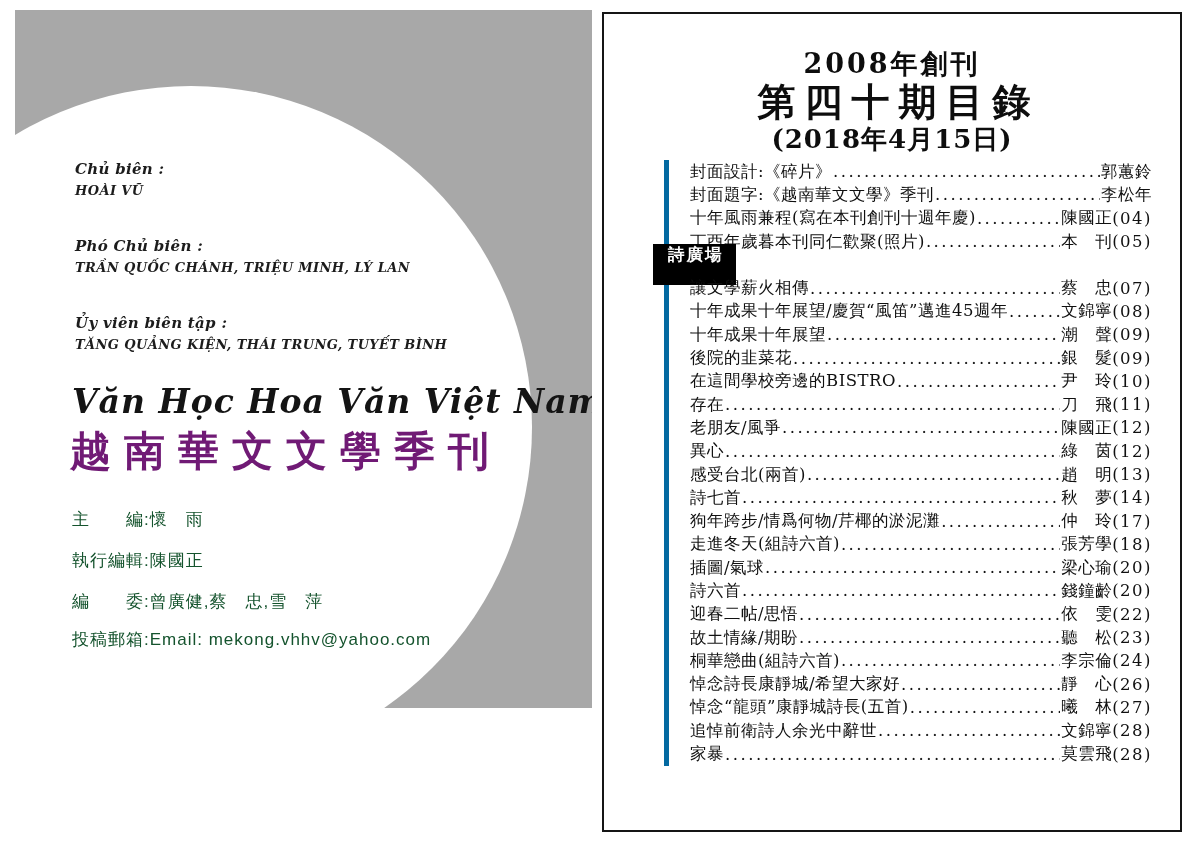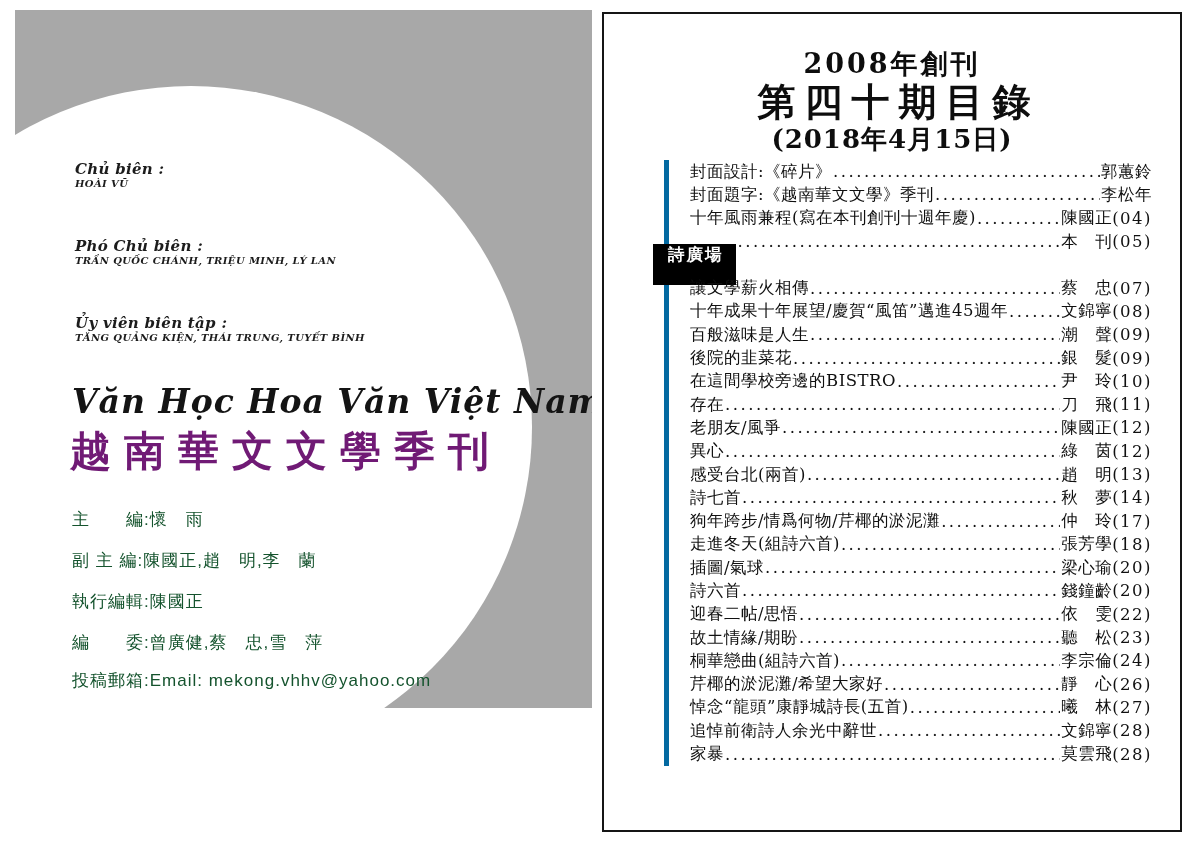--- a/index.html
+++ b/index.html
@@ -15,21 +15,21 @@
   }
   .white-circle{
     position:absolute;left:-165px;top:76px;width:682px;height:682px;
     background:#ffffff;border-radius:50%;
   }
   .vn-block{
     position:absolute;left:60px;
     font-family:"DejaVu Serif", serif;font-style:italic;color:#1c1c1c;
   }
   .vn-block .vn-label{font-size:15px;font-weight:600;letter-spacing:0.3px;}
-  .vn-block .vn-names{font-size:10px;font-weight:600;letter-spacing:0.4px;}
+  .vn-block .vn-names{font-size:13px;font-weight:600;margin-top:5px;letter-spacing:0.4px;}
   .blk-1{top:150px;}
   .blk-2{top:227px;}
   .blk-3{top:304px;}
 
   .vn-title{
     position:absolute;left:57px;top:372px;width:460px;
     font-family:"DejaVu Serif", serif;font-style:italic;font-weight:bold;
     font-size:33px;letter-spacing:1px;color:#141414;white-space:nowrap;
   }
   .cn-title{
@@ -100,21 +100,20 @@
   <div class="vn-block blk-3">
     <div class="vn-label">Ủy viên biên tập :</div>
     <div class="vn-names">TĂNG QUẢNG KIỆN, THÁI TRUNG, TUYẾT BÌNH</div>
   </div>
 
   <div class="vn-title">Văn Học Hoa Văn Việt Nam</div>
   <div class="cn-title">越南華文文學季刊</div>
 
   <div class="editors">
     <div class="editor-line">主　　編:懷　雨</div>
-    <div class="editor-line">副 主 編:陳國正,趙　明,李　蘭</div>
     <div class="editor-line">執行編輯:陳國正</div>
     <div class="editor-line">編　　委:曾廣健,蔡　忠,雪　萍</div>
     <div class="editor-line">投稿郵箱:Email: mekong.vhhv@yahoo.com</div>
   </div>
 </div>
 
 <div class="right-page">
   <div class="rp-header">
     <div class="founded-line">2008年創刊</div>
     <div class="issue-title">第四十期目錄</div>
@@ -137,20 +136,21 @@
     </div>
 
     <div class="toc-row">
       <span class="t">十年風雨兼程(寫在本刊創刊十週年慶)</span>
       <span class="dots"></span>
       <span class="author">陳國正</span>
       <span class="pg">(04)</span>
     </div>
 
     <div class="toc-row">
+      <span class="t">丁酉年歲暮本刊同仁歡聚(照片)</span>
       <span class="dots"></span>
       <span class="author">本　刊</span>
       <span class="pg">(05)</span>
     </div>
 
     <div class="toc-row sec-row">
       <span class="section-box">詩廣場</span>
     </div>
 
     <div class="toc-row">
@@ -161,21 +161,21 @@
     </div>
 
     <div class="toc-row">
       <span class="t">十年成果十年展望/慶賀“風笛”邁進45週年</span>
       <span class="dots"></span>
       <span class="author">文錦寧</span>
       <span class="pg">(08)</span>
     </div>
 
     <div class="toc-row">
-      <span class="t">百般滋味是人生</span>
+      <span class="t">十年成果十年展望</span>
       <span class="dots"></span>
       <span class="author">潮　聲</span>
       <span class="pg">(09)</span>
     </div>
 
     <div class="toc-row">
       <span class="t">後院的韭菜花</span>
       <span class="dots"></span>
       <span class="author">銀　髮</span>
       <span class="pg">(09)</span>
@@ -267,21 +267,21 @@
     </div>
 
     <div class="toc-row">
       <span class="t">桐華戀曲(組詩六首)</span>
       <span class="dots"></span>
       <span class="author">李宗倫</span>
       <span class="pg">(24)</span>
     </div>
 
     <div class="toc-row">
-      <span class="t">芹椰的淤泥灘/希望大家好</span>
+      <span class="t">悼念詩長康靜城/希望大家好</span>
       <span class="dots"></span>
       <span class="author">靜　心</span>
       <span class="pg">(26)</span>
     </div>
 
     <div class="toc-row">
       <span class="t">悼念“龍頭”康靜城詩長(五首)</span>
       <span class="dots"></span>
       <span class="author">曦　林</span>
       <span class="pg">(27)</span>

